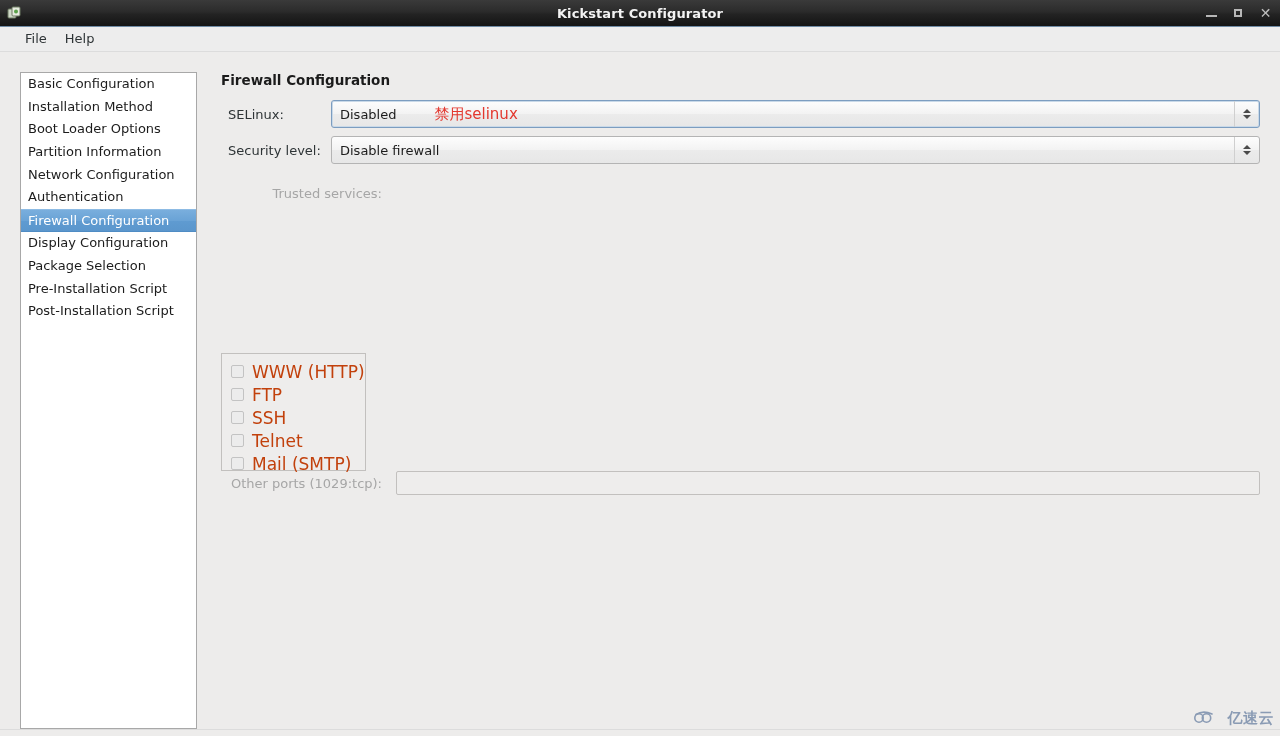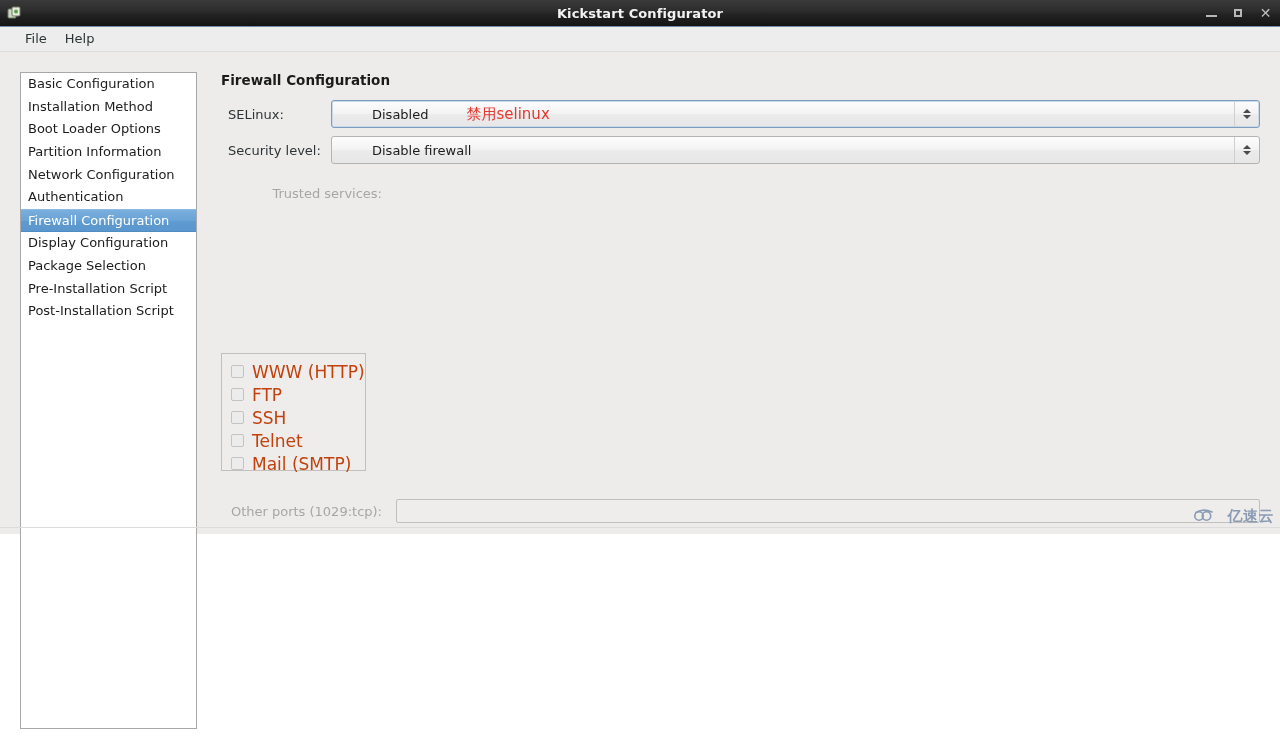--- a/index.html
+++ b/index.html
@@ -13,21 +13,21 @@
     overflow: hidden;
     font-family: "DejaVu Sans", "Liberation Sans", sans-serif;
     font-size: 13px;
     color: #2e3436;
     -webkit-font-smoothing: antialiased;
   }
 
   .window {
     position: relative;
     width: 1280px;
-    height: 534px;
+    height: 736px;
     background: #edeceb;
     display: flex;
     flex-direction: column;
   }
 
   
   .titlebar {
     position: relative;
     height: 27px;
     flex: 0 0 27px;
@@ -192,21 +192,20 @@
   }
   .combo.focused {
     border-color: #7c9dc0;
     box-shadow: 0 0 0 1px #c9d9e8 inset;
   }
   .combo-value {
     padding-left: 8px;
     font-size: 13px;
     color: #1c1c1c;
     user-select: none;
-    margin-left: 32px;
   }
   .combo-note {
     margin-left: 38px;
     color: #e3382f;
     font-size: 15px;
     font-weight: normal;
     user-select: none;
   }
   .combo-arrow {
     position: absolute;
@@ -274,21 +273,21 @@
   .check-label {
     font-size: 17px;
     color: #c2410c;
     user-select: none;
   }
 
   
   .ports-row {
     display: flex;
     align-items: center;
-    margin-top: 28px;
+    margin-top: 0;
   }
   .ports-label {
     width: 175px;
     flex: 0 0 175px;
     text-align: right;
     padding-right: 14px;
     box-sizing: border-box;
     font-size: 13px;
     color: #a6a6a6;
     user-select: none;

